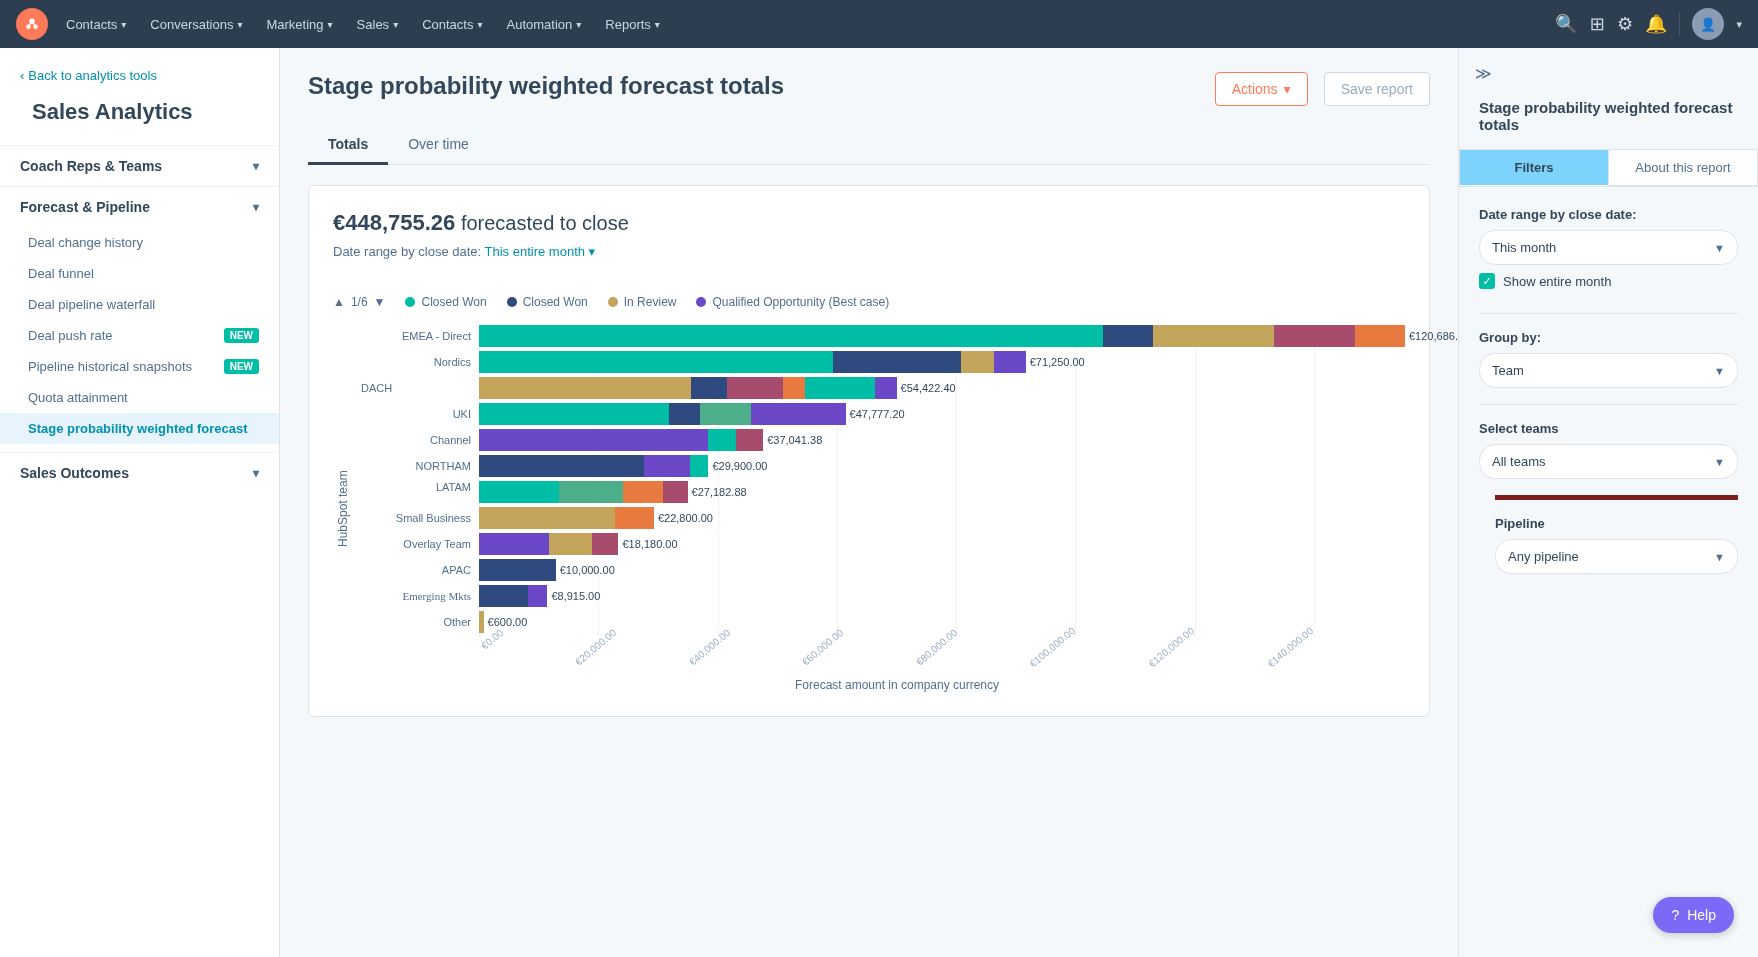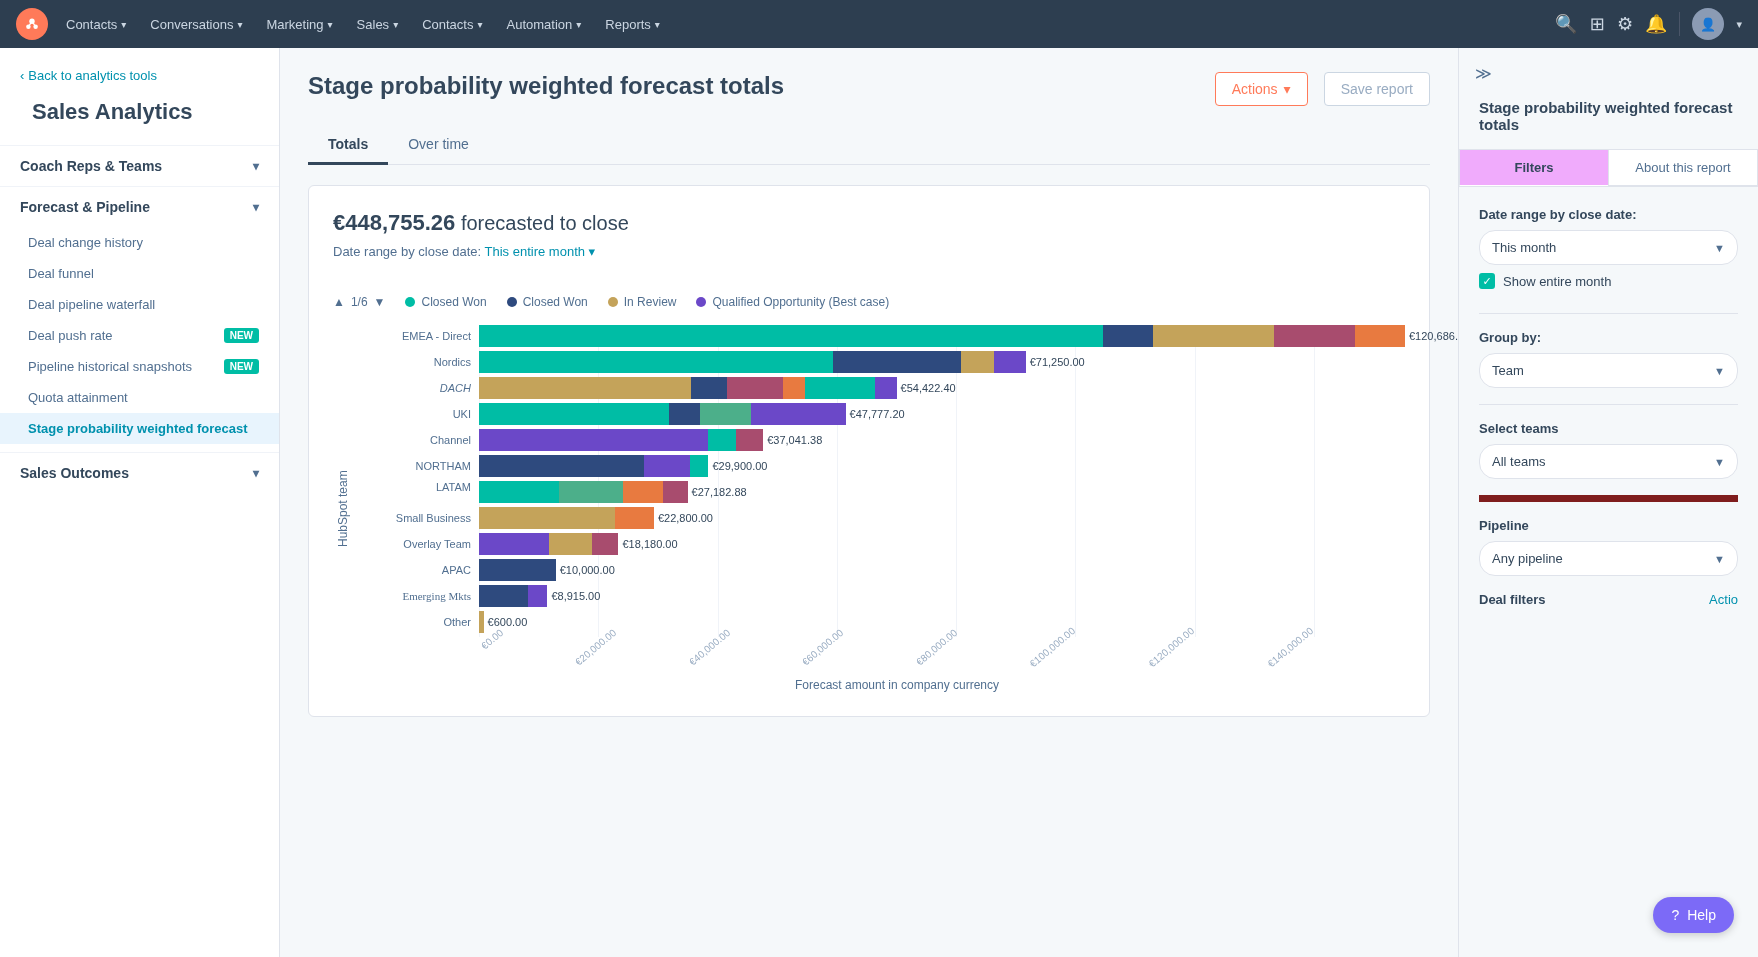--- a/index.html
+++ b/index.html
@@ -263,21 +263,21 @@
       flex: 1;
       padding: 10px;
       text-align: center;
       cursor: pointer;
       font-size: 13px;
       color: #516f90;
       background: white;
       border: 1px solid #dfe3eb;
     }
     .panel-tab.active {
-      background: #f0abfc;
+      background: #7dd3fc;
       color: #33475b;
       font-weight: 600;
       border-bottom-color: white;
     }
     .panel-tab:first-child { border-right: none; }
 
     .filter-section {
       padding: 0 20px 16px;
     }
     .filter-label {
@@ -551,21 +551,21 @@
                     <div style="width: 59.0373%; height: 100%; display: flex; overflow: hidden;">
                       <div style="width: 64.7059%; height: 100%; background: rgb(0, 189, 165);"></div>
                       <div style="width: 23.5294%; height: 100%; background: rgb(46, 74, 126);"></div>
                       <div style="width: 5.88235%; height: 100%; background: rgb(196, 163, 90);"></div>
                       <div style="width: 5.88235%; height: 100%; background: rgb(107, 72, 200);"></div>
                     </div>
                     <div style="position: absolute; left: calc(59.0373% + 4px); top: 50%; transform: translateY(-50%); font-size: 11px; color: rgb(51, 71, 91); white-space: nowrap; font-weight: 500;">€71,250.00</div>
                   </div>
                 </div>
                 <div style="display: flex; align-items: center; height: 22px; gap: 8px; margin-bottom: 4px; position: relative;">
-                  <div style="width: 110px; text-align: right; font-size: 11px; color: rgb(81, 111, 144); flex-shrink: 0; font-style: italic;">DACH</div>
+                  <div style="width: 110px; text-align: left; font-size: 11px; color: rgb(81, 111, 144); flex-shrink: 0;">DACH</div>
                   <div style="flex: 1 1 0%; height: 100%; display: flex; position: relative;">
                     <div style="width: 45.0941%; height: 100%; display: flex; overflow: hidden;">
                       <div style="width: 50.8475%; height: 100%; background: rgb(196, 163, 90);"></div>
                       <div style="width: 8.47458%; height: 100%; background: rgb(46, 74, 126);"></div>
                       <div style="width: 13.5593%; height: 100%; background: rgb(168, 76, 110);"></div>
                       <div style="width: 5.08475%; height: 100%; background: rgb(232, 122, 64);"></div>
                       <div style="width: 16.9492%; height: 100%; background: rgb(0, 189, 165);"></div>
                       <div style="width: 5.08475%; height: 100%; background: rgb(107, 72, 200);"></div>
                     </div>
                     <div style="position: absolute; left: calc(45.0941% + 4px); top: 50%; transform: translateY(-50%); font-size: 11px; color: rgb(51, 71, 91); white-space: nowrap; font-weight: 500;">€54,422.40</div>
@@ -726,33 +726,29 @@
       <div style="border-top:1px solid #dfe3eb;padding-top:16px;">
         <div class="filter-label">Select teams</div>
         <div class="filter-select-styled">
           <span>All teams</span>
           <span class="filter-chevron">▼</span>
         </div>
       </div>
     </div>
 
     <div class="filter-section">
-      <div style="border-top:7px solid #7f1d1d;padding-top:16px;">
+      <div style="border-top:5px solid #7f1d1d;padding-top:16px;margin-left:16px;">
         <div class="filter-label">Pipeline</div>
         <div class="filter-select-styled">
           <span>Any pipeline</span>
           <span class="filter-chevron">▼</span>
         </div>
       </div>
     </div>
 
-    <div class="deal-filters-header">
-      <span class="deal-filters-label">Deal filters</span>
-      <span class="deal-filters-action">Actio</span>
-    </div>
   </aside>
 
 </div>
 
 <div class="help-btn">
   <span>?</span>
   <span>Help</span>
 </div>
 
 </body></html>

